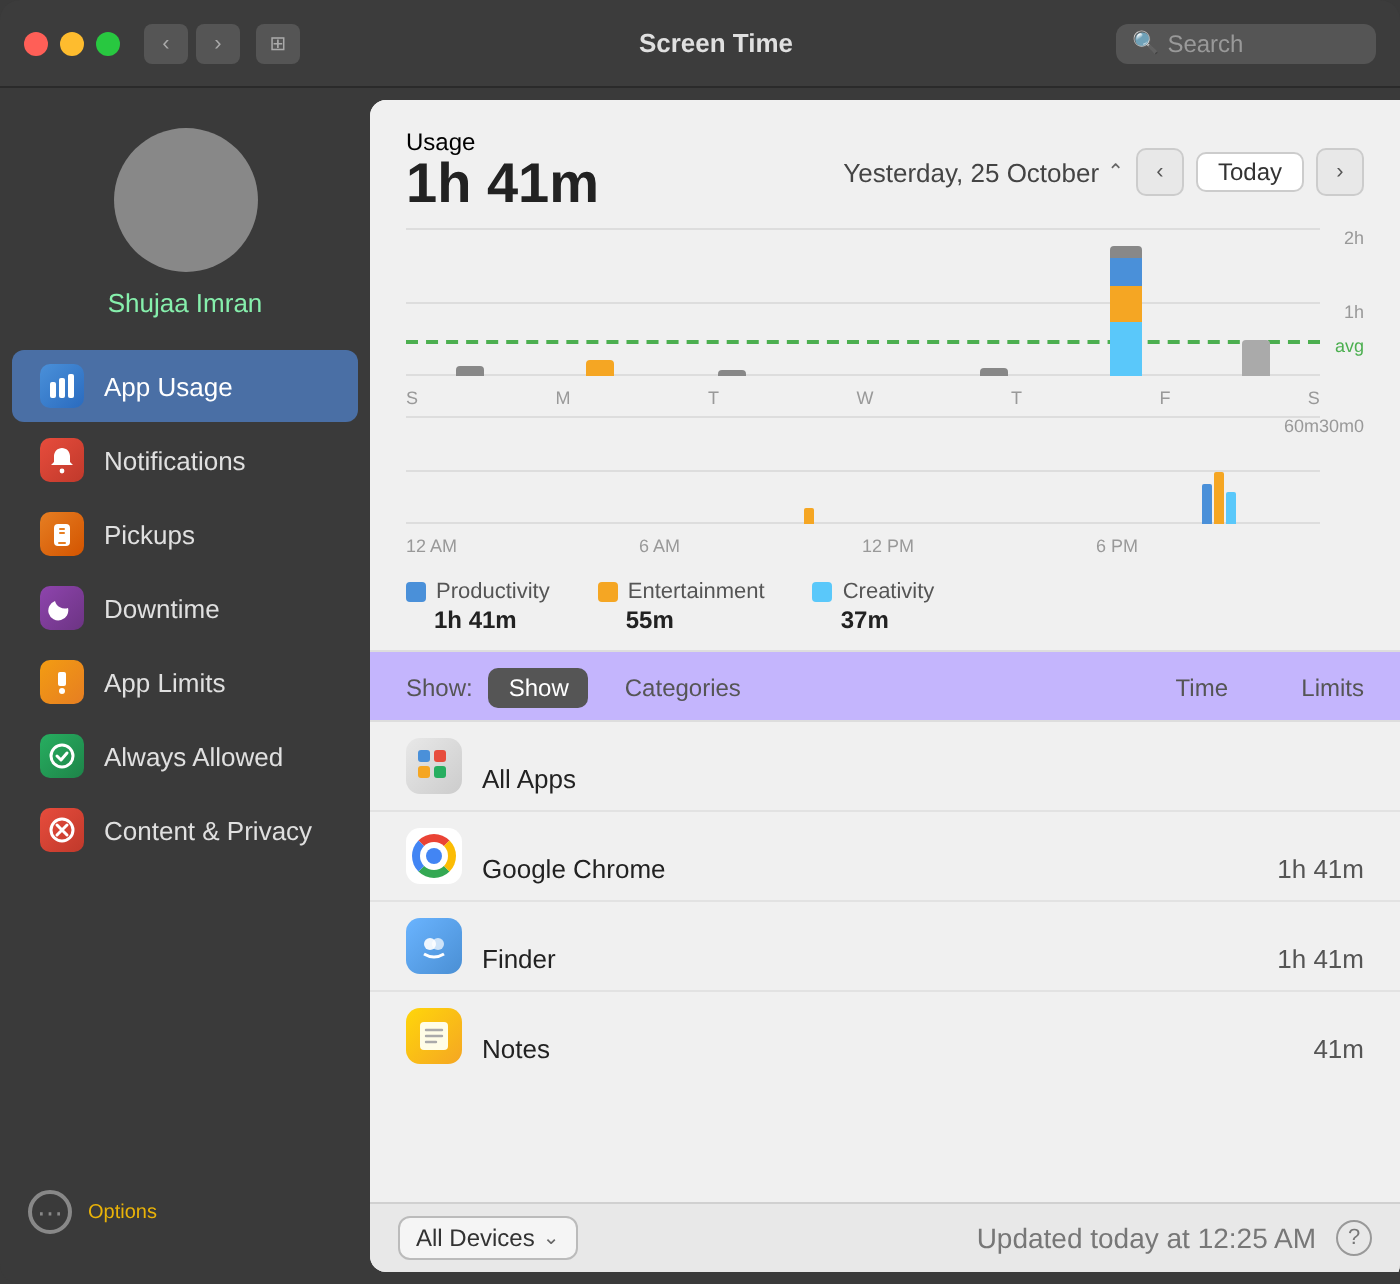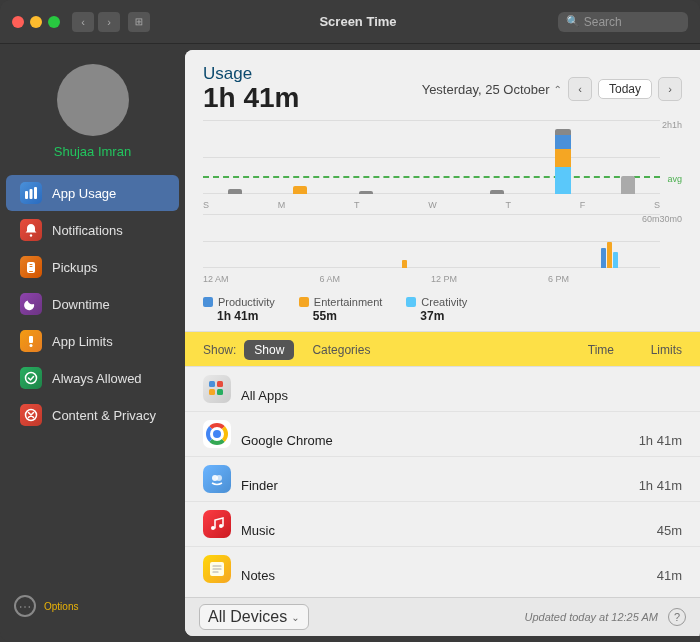--- a/index.html
+++ b/index.html
@@ -113,21 +113,21 @@
       padding: 8px 0 16px;
     }
     .avatar {
       width: 72px;
       height: 72px;
       border-radius: 50%;
       background: #888;
       margin-bottom: 8px;
     }
     .username {
-      color: #22c55e;
+      color: #86efac;
       font-size: 13px;
       font-weight: 500;
     }
 
     .sidebar-nav {
       flex: 1;
     }
     .sidebar-item {
       display: flex;
       align-items: center;
@@ -202,22 +202,22 @@
 
     
     .usage-header {
       padding: 14px 18px 6px;
       background: #f0f0f0;
       display: flex;
       align-items: center;
       justify-content: space-between;
     }
     .usage-label {
-      color: #0c4a6e;
-      font-size: 17px;
+      color: #000000;
+      font-size: 12px;
       font-weight: 500;
     }
     .usage-time {
       color: #222;
       font-size: 28px;
       font-weight: 700;
       margin-top: -2px;
     }
     .date-nav {
       display: flex;
@@ -277,20 +277,21 @@
     .chart-grid-line {
       border-top: 1px solid #ddd;
       width: 100%;
     }
     .chart-labels-y {
       position: absolute;
       right: 0;
       top: 0;
       bottom: 16px;
       display: flex;
+      flex-direction: column;
       justify-content: space-between;
       font-size: 9px;
       color: #999;
     }
     .chart-labels-x {
       position: absolute;
       bottom: 0;
       left: 0;
       right: 22px;
       display: flex;
@@ -416,21 +417,21 @@
 
     
     .divider { height: 1px; background: #ddd; margin: 0; }
 
     
     .show-tabs {
       display: flex;
       align-items: center;
       padding: 8px 18px 6px;
       gap: 8px;
-      background: #fde047;
+      background: #c4b5fd;
     }
     .show-label {
       font-size: 12px;
       color: #555;
       font-weight: 500;
     }
     .tab-btn {
       padding: 3px 10px;
       border-radius: 5px;
       font-size: 12px;
@@ -525,32 +526,31 @@
       display: flex;
       align-items: center;
       background: #f5f5f5;
       border: 1px solid #bbb;
       border-radius: 6px;
       padding: 3px 8px;
       gap: 4px;
       cursor: pointer;
     }
     .device-select-text {
-      font-size: 16px;
+      font-size: 12px;
       color: #333;
     }
     .device-select-arrow {
       font-size: 10px;
       color: #666;
     }
     .footer-spacer { flex: 1; }
     .footer-updated {
-      font-size: 11px;
+      font-size: 14px;
       color: #777;
-      font-style: italic;
     }
     .help-btn {
       width: 18px;
       height: 18px;
       border-radius: 50%;
       border: 1px solid #999;
       display: flex;
       align-items: center;
       justify-content: center;
       font-size: 11px;
@@ -890,31 +890,20 @@
           <svg width="20" height="20" viewBox="0 0 20 20" fill="none">
             <circle cx="8" cy="9" r="3" fill="#fff" opacity="0.9"></circle>
             <circle cx="12" cy="9" r="3" fill="#fff" opacity="0.7"></circle>
             <path d="M5 14 Q10 17 15 14" stroke="white" stroke-width="1.5" fill="none"></path>
           </svg>
         </div>
         <span class="app-name">Finder</span>
         <span class="app-time">1h 41m</span>
       </div>
 
-      <div class="app-row">
-        <div class="app-icon music">
-          <svg width="18" height="18" viewBox="0 0 18 18" fill="none">
-            <path d="M7 13V5l8-2v8" stroke="white" stroke-width="1.5" stroke-linecap="round"></path>
-            <circle cx="5" cy="13" r="2" fill="white"></circle>
-            <circle cx="13" cy="11" r="2" fill="white"></circle>
-          </svg>
-        </div>
-        <span class="app-name">Music</span>
-        <span class="app-time">45m</span>
-      </div>
 
       <div class="app-row">
         <div class="app-icon notes">
           <svg width="18" height="18" viewBox="0 0 18 18" fill="none">
             <rect x="2" y="2" width="14" height="14" rx="2" fill="#fffde7"></rect>
             <path d="M5 6h8M5 9h8M5 12h5" stroke="#aaa" stroke-width="1.2" stroke-linecap="round"></path>
           </svg>
         </div>
         <span class="app-name">Notes</span>
         <span class="app-time">41m</span>

